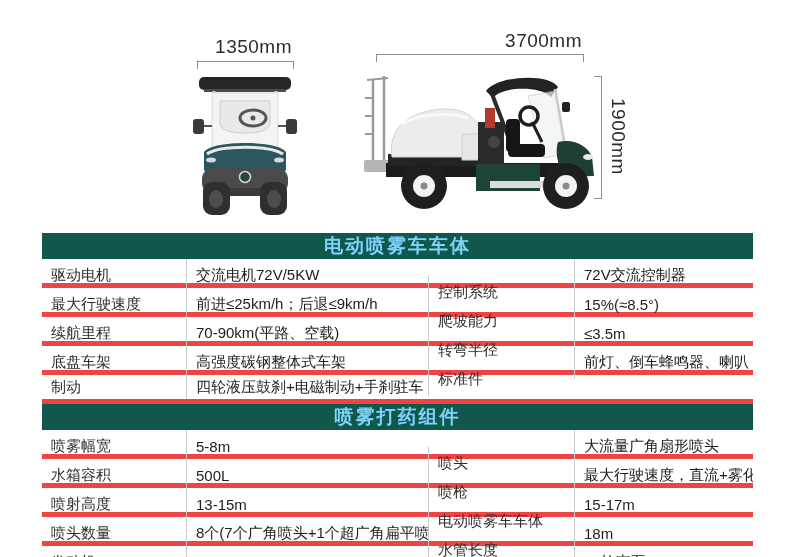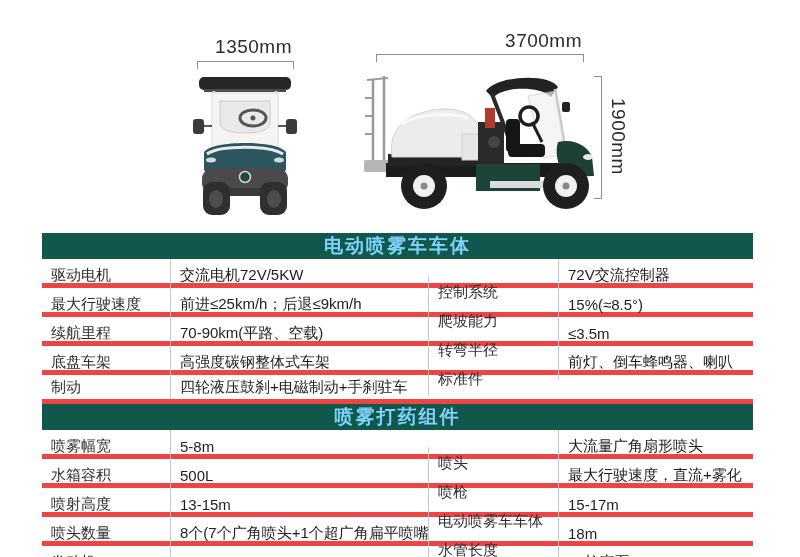--- a/index.html
+++ b/index.html
@@ -16,21 +16,21 @@
   .figure-svg{position:absolute;}
   
   .tables{position:absolute;left:42px;top:233px;width:711px;}
   .spec-header{height:26px;line-height:26px;background:#12574b;color:#7dd3fc;
                font-size:19px;font-weight:bold;text-align:center;letter-spacing:2px;}
   .spec-row{display:grid;grid-template-columns:128px 258px 130px 195px;
             height:24px;border-bottom:5px solid #ef4444;align-items:center;}
   .spec-row.span-row{grid-template-columns:128px 1fr;}
   .cell{font-size:15px;padding-left:9px;white-space:nowrap;overflow:hidden;}
   .cell.label{color:#2e2e2e;}
-  .cell.value{color:#1d1d1d;border-left:1px solid #c9c9c9;height:100%;display:flex;align-items:center;}
+  .cell.value{color:#1d1d1d;border-left:1px solid #c9c9c9;height:100%;display:flex;align-items:center;margin-left:16px;}
   .cell.label2{border-left:1px solid #c9c9c9;height:100%;display:flex;align-items:center;color:#2e2e2e;margin-top:33px;}
 </style>
 </head>
 <body>
 
 <div class="page">
 
   <div class="dim-label" style="left:197px;top:36px;width:95px;">1350mm</div>
   <div class="dim-bracket-h" style="left:197px;top:61px;width:95px;"></div>
 

